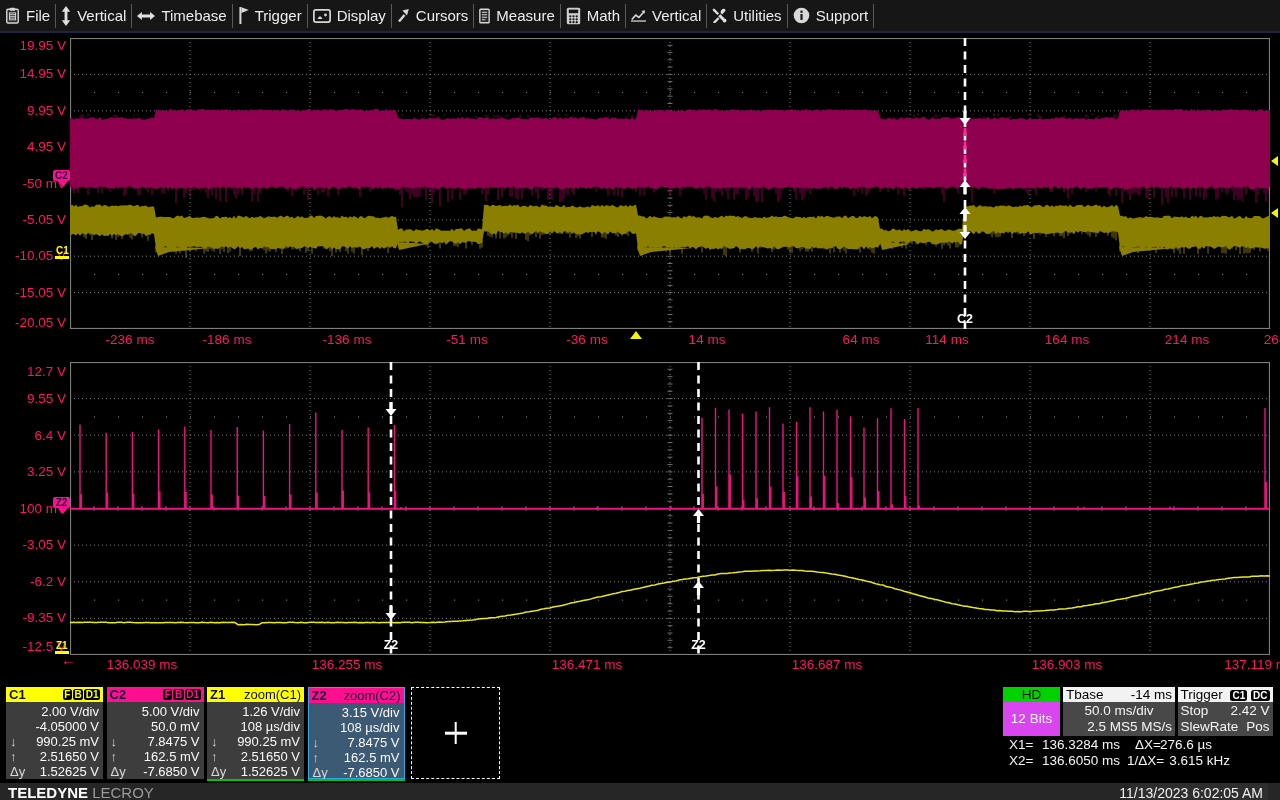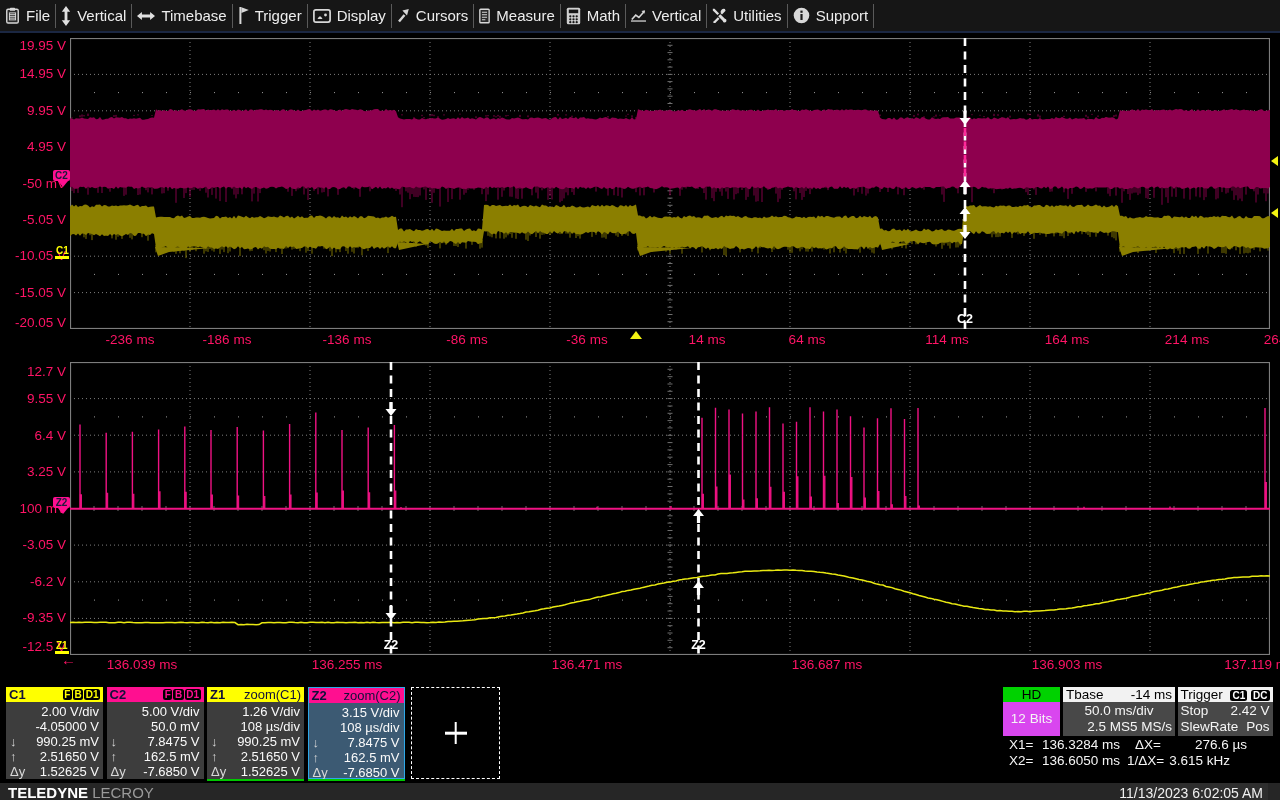--- a/index.html
+++ b/index.html
@@ -146,24 +146,24 @@
 <div class="yl" style="top:428px">6.4 V</div>
 <div class="yl" style="top:464px">3.25 V</div>
 <div class="yl" style="top:501px">100 mV</div>
 <div class="yl" style="top:537px">-3.05 V</div>
 <div class="yl" style="top:574px">-6.2 V</div>
 <div class="yl" style="top:610px">-9.35 V</div>
 <div class="yl" style="top:639px">-12.5 V</div>
 <div class="xl" style="left:93px;top:332px">-236 ms</div>
 <div class="xl" style="left:190px;top:332px">-186 ms</div>
 <div class="xl" style="left:310px;top:332px">-136 ms</div>
-<div class="xl" style="left:430px;top:332px">-86 ms</div>
+<div class="xl" style="left:430px;top:332px">-51 ms</div>
 <div class="xl" style="left:550px;top:332px">-36 ms</div>
 <div class="xl" style="left:670px;top:332px">14 ms</div>
-<div class="xl" style="left:770px;top:332px">64 ms</div>
+<div class="xl" style="left:824px;top:332px">64 ms</div>
 <div class="xl" style="left:910px;top:332px">114 ms</div>
 <div class="xl" style="left:1030px;top:332px">164 ms</div>
 <div class="xl" style="left:1150px;top:332px">214 ms</div>
 <div class="xl" style="left:1249px;top:332px">264 ms</div>
 <div class="xl" style="left:105px;top:657px">136.039 ms</div>
 <div class="xl" style="left:310px;top:657px">136.255 ms</div>
 <div class="xl" style="left:550px;top:657px">136.471 ms</div>
 <div class="xl" style="left:790px;top:657px">136.687 ms</div>
 <div class="xl" style="left:1030px;top:657px">136.903 ms</div>
 <div class="xl" style="left:1222px;top:657px">137.119 ms</div>
@@ -426,21 +426,21 @@
       <div style="display:flex;justify-content:space-between;line-height:15px">
         <span>SlewRate</span>
         <span>Pos</span>
       </div>
     </div>
   </div>
 <div class="xr" style="top:737px">
     <span style="position:absolute;left:1009px">X1=</span>
     <span style="position:absolute;left:1040px;width:80px;text-align:right">136.3284 ms</span>
     <span style="position:absolute;left:1135px">ΔX=</span>
-    <span style="position:absolute;left:1188px;width:66px;text-align:center">276.6 µs</span>
+    <span style="position:absolute;left:1160px;width:66px;text-align:left">276.6 µs</span>
   </div>
 <div class="xr" style="top:752.5px">
     <span style="position:absolute;left:1009px">X2=</span>
     <span style="position:absolute;left:1040px;width:80px;text-align:right">136.6050 ms</span>
     <span style="position:absolute;left:1127px">1/ΔX=</span>
     <span style="position:absolute;left:1164px;width:66px;text-align:right">3.615 kHz</span>
   </div>
 <div id="botbar">
     <span style="position:absolute;left:8px;top:1px;font-size:15px;font-weight:bold;color:#fff">TELEDYNE <span style="font-weight:normal;color:#9a9a9a">LECROY</span></span>
 <span style="position:absolute;left:1130px;top:0;width:138px;height:17px;background:#2e2e2e"></span>

